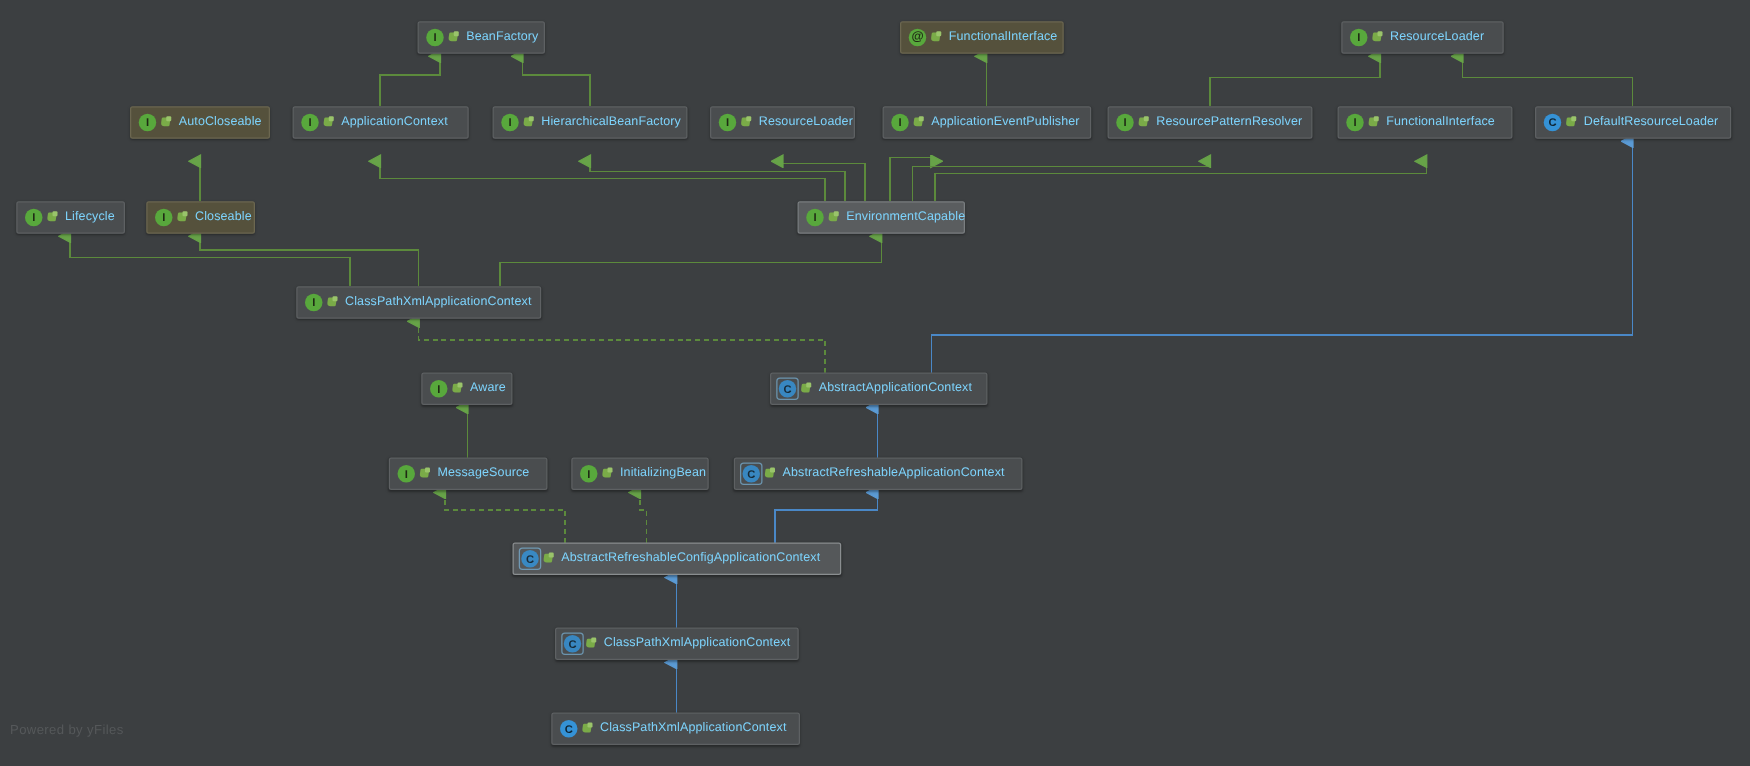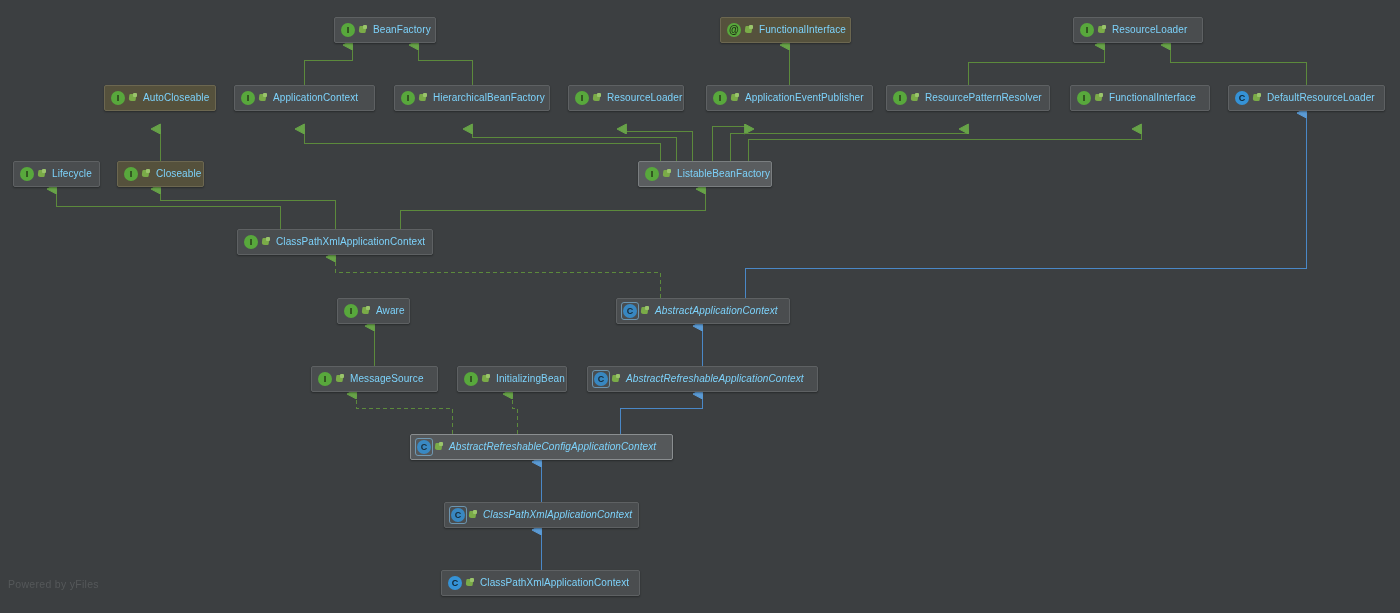--- a/index.html
+++ b/index.html
@@ -32,21 +32,21 @@
   .node.jdk{background:#55513c;border-color:#6c6750;}
   .node.hl{background:#55585a;border-color:#8a8e90;}
   .node.sel{background:#5a5d5f;border-color:#7a7e80;}
 
   .node .label{
     font-size:10px;
     line-height:1;
     color:#7dd3fc;
     letter-spacing:.1px;
   }
-  .node.abstract .label{font-style:italic;}
+  .node.abstract .label{}
 
   
   .tico{
     position:relative;
     width:14px;height:14px;border-radius:50%;
     flex:0 0 14px;
     display:flex;align-items:center;justify-content:center;
     font-size:9px;font-weight:bold;line-height:1;
   }
   .tico.iface{background:#58a83c;color:#1f2a14;}
@@ -185,21 +185,21 @@
         <span class="label">Lifecycle</span>
       </div>
       <div class="node jdk" style="left: 117px; top: 161px; width: 87px;">
         <span class="tico iface">I</span>
         <span class="mico"></span>
         <span class="label">Closeable</span>
       </div>
       <div class="node sel" style="left: 638px; top: 161px; width: 134px;">
         <span class="tico iface">I</span>
         <span class="mico"></span>
-        <span class="label">ListableBeanFactory</span>
+        <span class="label">EnvironmentCapable</span>
       </div>
       <div class="node" style="left: 237px; top: 229px; width: 196px;">
         <span class="tico iface">I</span>
         <span class="mico"></span>
         <span class="label">ClassPathXmlApplicationContext</span>
       </div>
       <div class="node" style="left: 337px; top: 298px; width: 73px;">
         <span class="tico iface">I</span>
         <span class="mico"></span>
         <span class="label">Aware</span>

